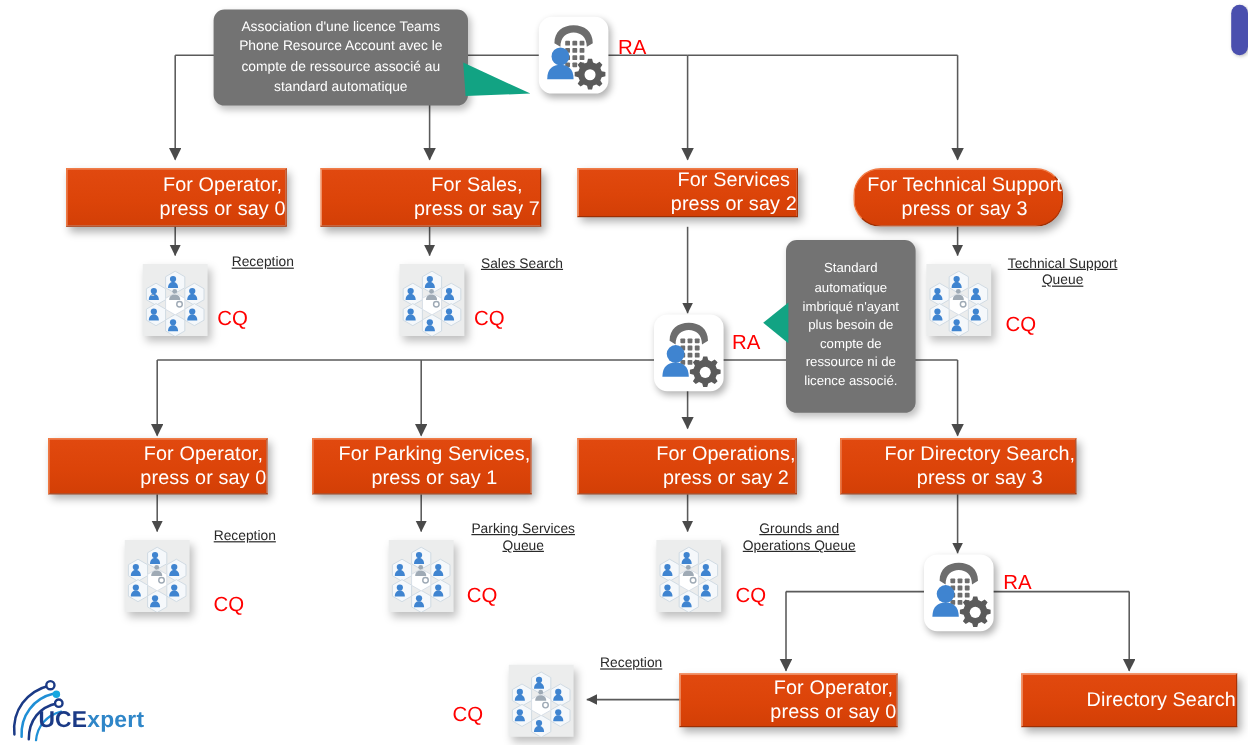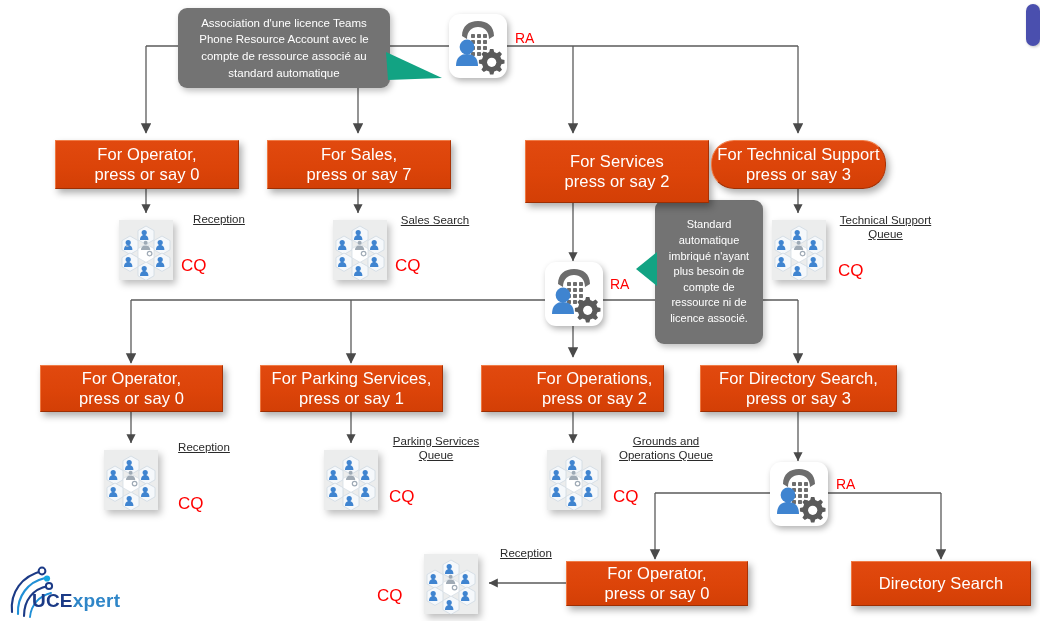--- a/index.html
+++ b/index.html
@@ -21,42 +21,42 @@
     position:absolute;
     background:linear-gradient(180deg,#e1490f 0%,#dc4409 55%,#d33f06 100%);
     border-top:1px solid #f07c47;
     border-left:1px solid #ef7840;
     border-right:1px solid #a83205;
     border-bottom:1px solid #9c2f04;
     box-shadow:3px 4px 7px rgba(0,0,0,.32);
     color:#ffffff;
     display:flex;
     align-items:center;
-    justify-content:center;
+    justify-content:flex-end;
     text-align:center;
     line-height:1.18;
     font-size:16.5px;
     letter-spacing:.1px;
     box-sizing:border-box;
   }
   .obox span{display:block;white-space:pre-line;}
 
   
   .ra{
     position:absolute;
     width:58px;height:64px;
     background:#ffffff;
     border-radius:11px;
     box-shadow:2px 3px 6px rgba(0,0,0,.30);
   }
   .ra svg{position:absolute;left:0;top:0;}
   .ra-label{
     position:absolute;
     color:#ff0000;
-    font-size:14px;
+    font-size:17px;
     font-family:"Liberation Sans", sans-serif;
     white-space:nowrap;
   }
 
   
   .cq{
     position:absolute;
     width:54px;height:60px;
     background:#eceded;
     box-shadow:3px 4px 7px rgba(0,0,0,.26);
@@ -209,21 +209,21 @@
   <div class="ra-label" style="left:515px;top:30px;">RA</div>
 
   <div class="obox" style="left:55px;top:140px;width:184px;height:49px;">
     <span>For Operator,
 press or say 0</span>
   </div>
   <div class="obox" style="left:267px;top:140px;width:184px;height:49px;">
     <span>For Sales,
 press or say 7</span>
   </div>
-  <div class="obox" style="left:481px;top:140px;width:184px;height:63px;margin-left:44px;">
+  <div class="obox" style="left:481px;top:140px;width:184px;height:41px;">
     <span>For Services
 press or say 2</span>
   </div>
   <div class="obox" style="left:711px;top:140px;width:175px;height:49px;border-radius:23px;">
     <span>For Technical Support
 press or say 3</span>
   </div>
 
   <div class="cq" style="left:119px;top:220px;">
     <svg width="54" height="60" viewBox="0 0 54 60">

